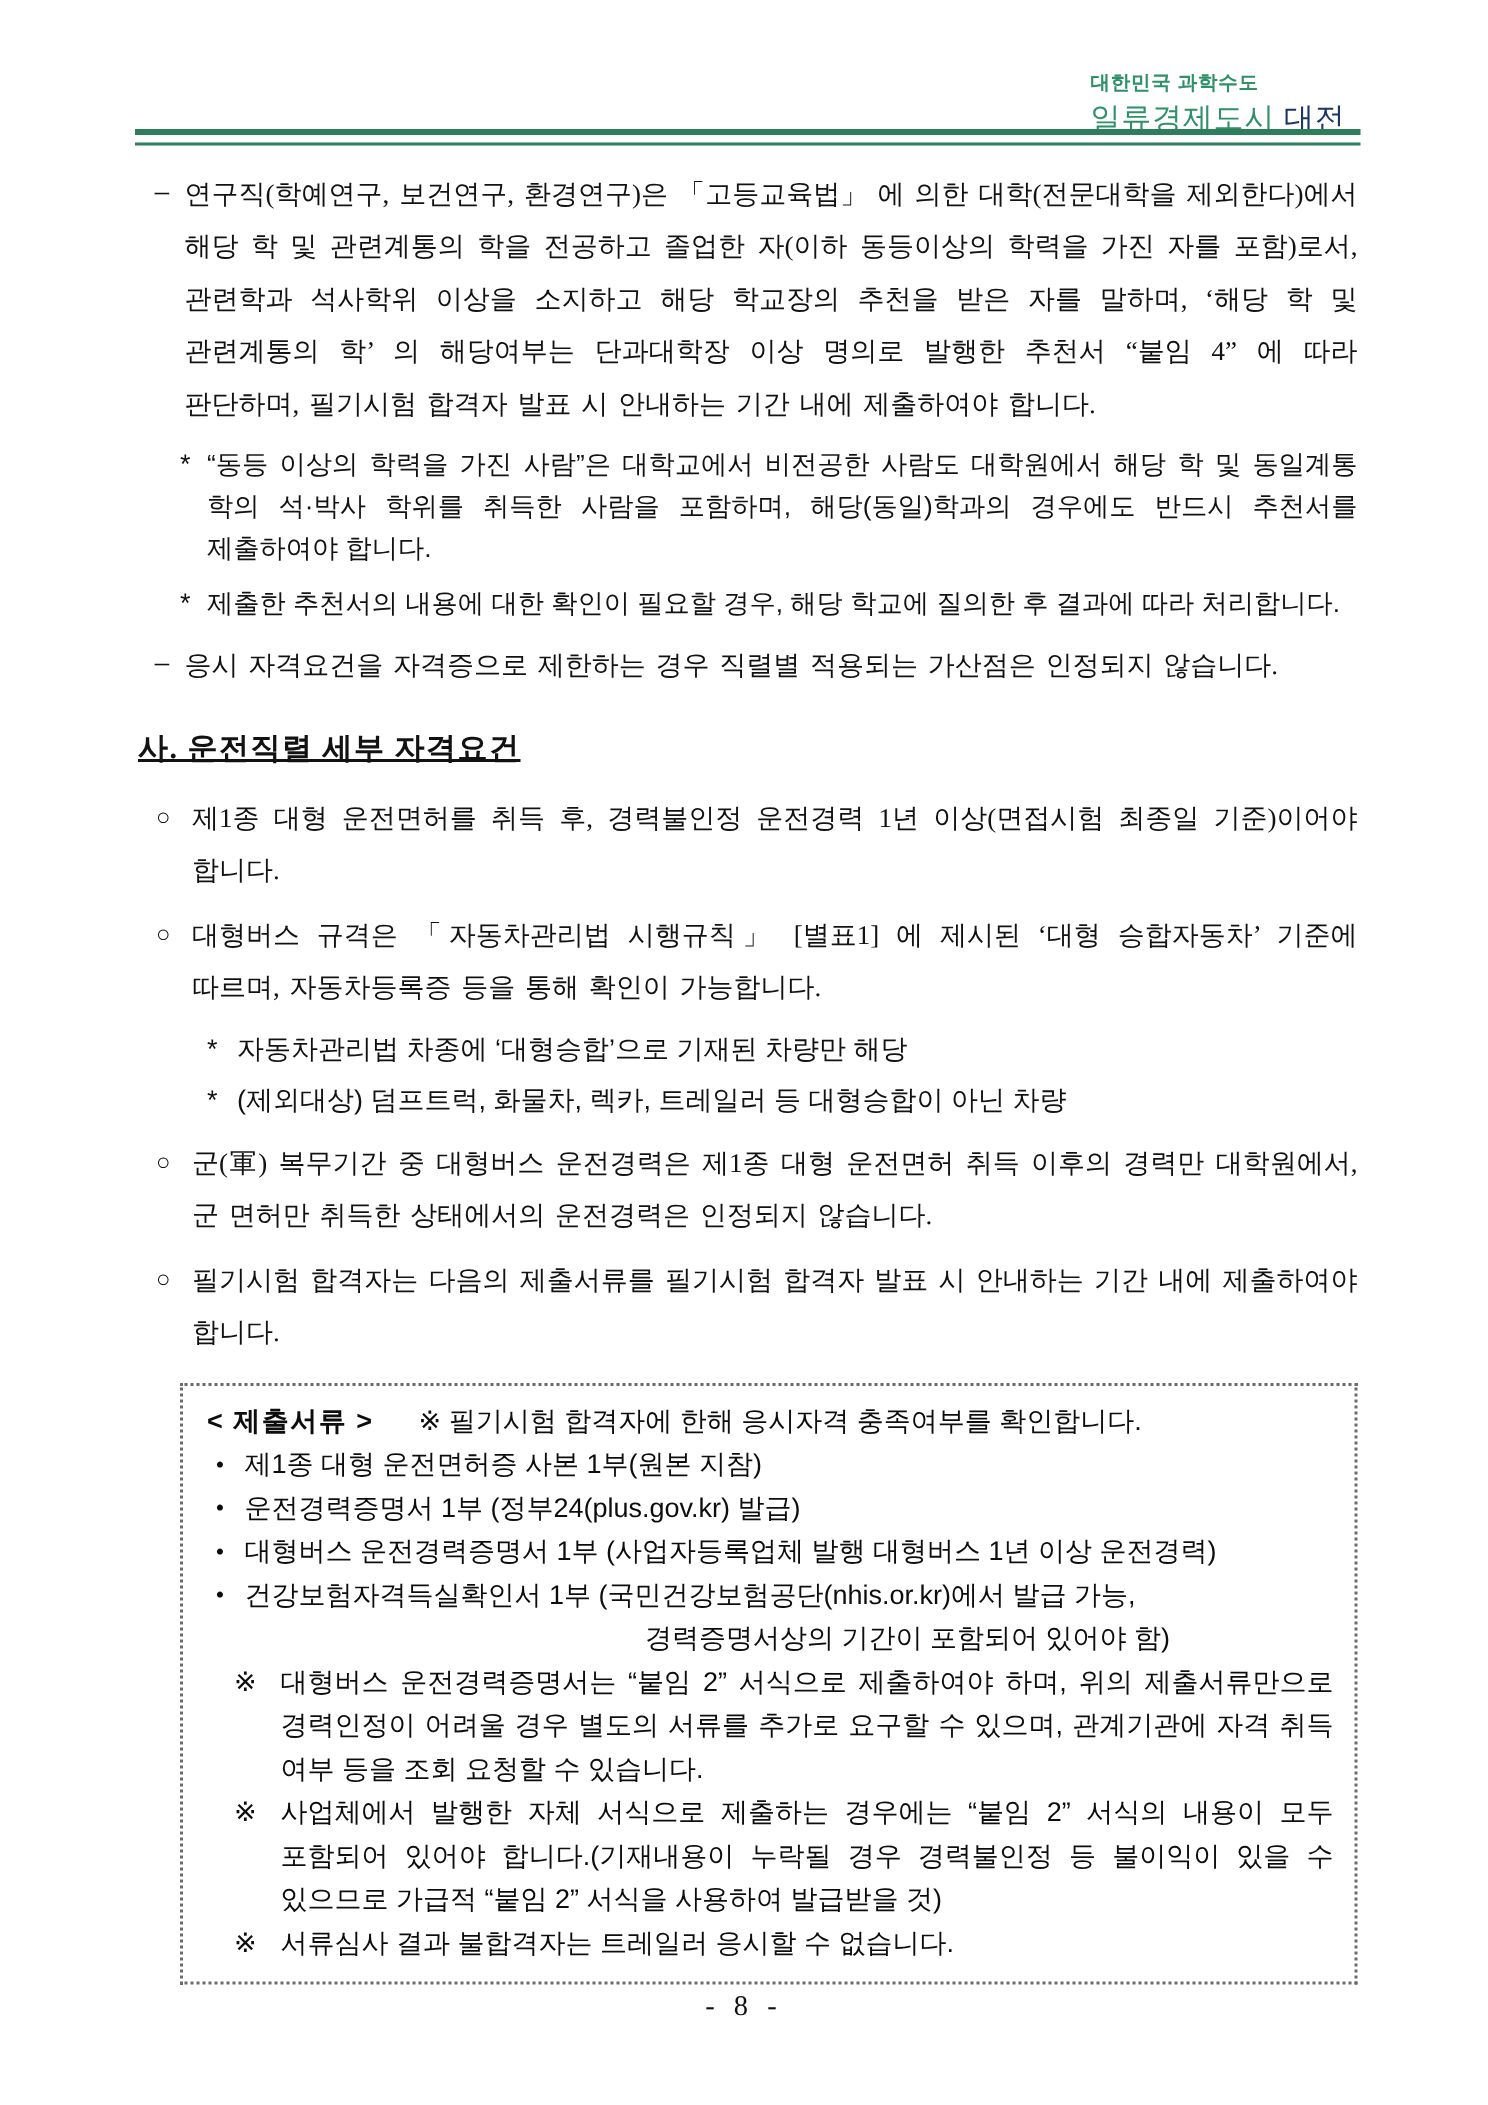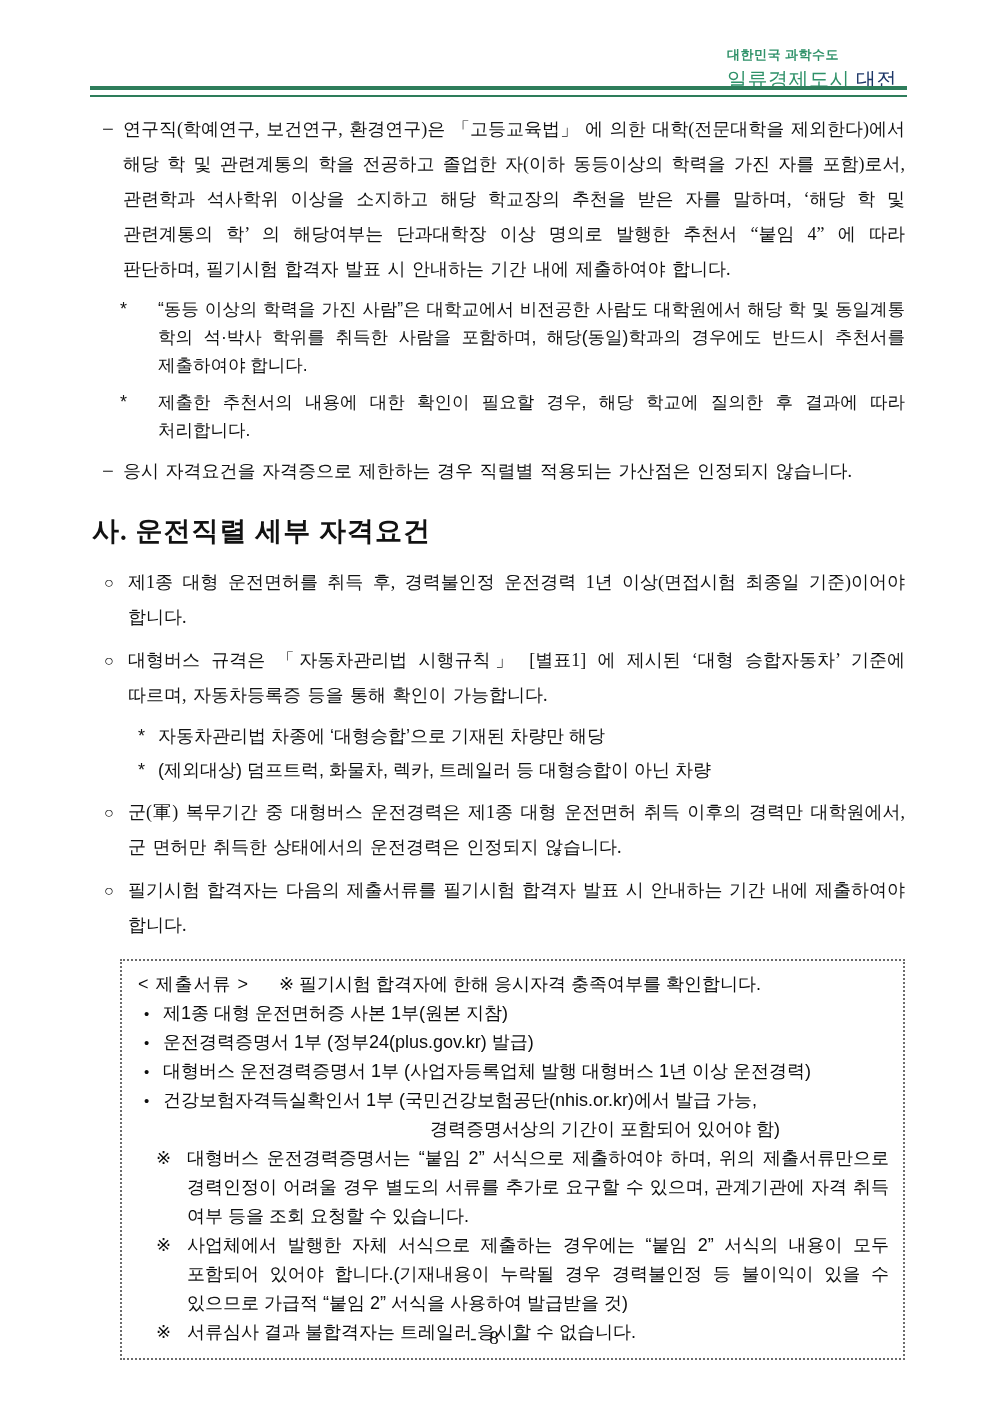--- a/index.html
+++ b/index.html
@@ -39,28 +39,29 @@
   .dash-item { display: flex; margin-bottom: 6px; }
   .dash-marker { flex: none; width: 31px; padding-left: 10px; font-size: 21px; line-height: 35px; }
   .dash-item .serif-text { flex: 1; }
 
   .star-notes { margin: 8px 0 10px 28px; }
   .star-note { display: flex; margin-bottom: 9px; }
   .star-marker { flex: none; width: 18px; font-size: 18px; line-height: 28px; font-family: "Liberation Sans", "DejaVu Sans", sans-serif; }
   .star-note-text {
     flex: 1; font-size: 17.5px; line-height: 28px;
     font-family: "Liberation Sans", "DejaVu Sans", sans-serif;
-    text-align: justify; text-align-last: left; word-break: keep-all; margin-left: 20px;
+    text-align: justify; text-align-last: left; word-break: keep-all;
   }
 
   .section-heading {
     margin: 24px 0 16px 0;
-    font-size: 27px;
+    font-size: 20px;
     font-weight: 700;
     letter-spacing: 1px;
+    text-decoration: underline;
   }
 
   .circle-item { display: flex; margin-bottom: 8px; }
   .circle-marker { flex: none; width: 36px; padding-left: 12px; font-size: 16px; line-height: 35px; }
   .circle-item .serif-text { flex: 1; }
 
   .sub-notes { margin: 2px 0 10px 46px; }
   .sub-note { display: flex; margin-bottom: 4px; }
   .sub-note-marker { flex: none; width: 20px; font-size: 18px; line-height: 30px; font-family: "Liberation Sans", "DejaVu Sans", sans-serif; }
   .sub-note-text { flex: 1; font-size: 18px; line-height: 30px; font-family: "Liberation Sans", "DejaVu Sans", sans-serif; word-break: keep-all; }
@@ -69,21 +70,21 @@
   .submit-box {
     margin: 16px 0 0 28px;
     border: 2px dotted #6b6b6b;
     padding: 9px 14px 11px 16px;
     font-family: "Liberation Sans", "DejaVu Sans", sans-serif;
     font-size: 18px;
     line-height: 29px;
     color: #0d0d0d;
   }
   .box-header { display: flex; }
-  .box-title { font-weight: 400; letter-spacing: 1px; white-space: nowrap; text-align: right; }
+  .box-title { font-weight: 700; letter-spacing: 1px; white-space: nowrap; text-align: right; }
   .box-headline { margin-left: 30px; text-align: center; }
   .box-bullet { display: flex; padding-left: 6px; }
   .box-bullet-marker { flex: none; width: 19px; font-size: 15px; }
   .box-bullet-text { flex: 1; word-break: keep-all; }
   .box-bullet-cont { padding-left: 292px; word-break: keep-all; }
   .box-note { display: flex; padding-left: 18px; }
   .box-note-marker { flex: none; width: 31px; }
   .box-note-text { flex: 1; text-align: justify; text-align-last: left; word-break: keep-all; }
 
   

